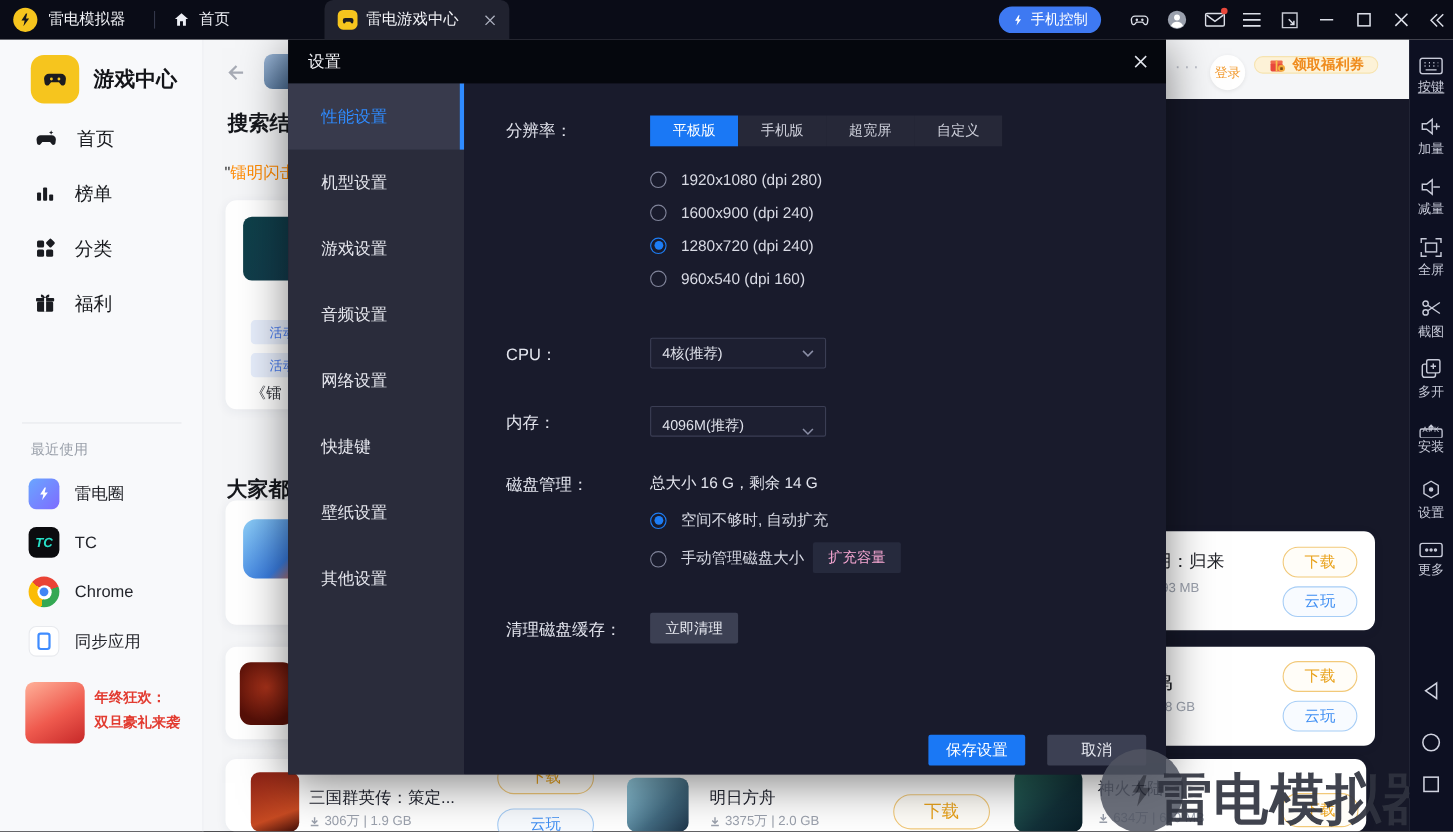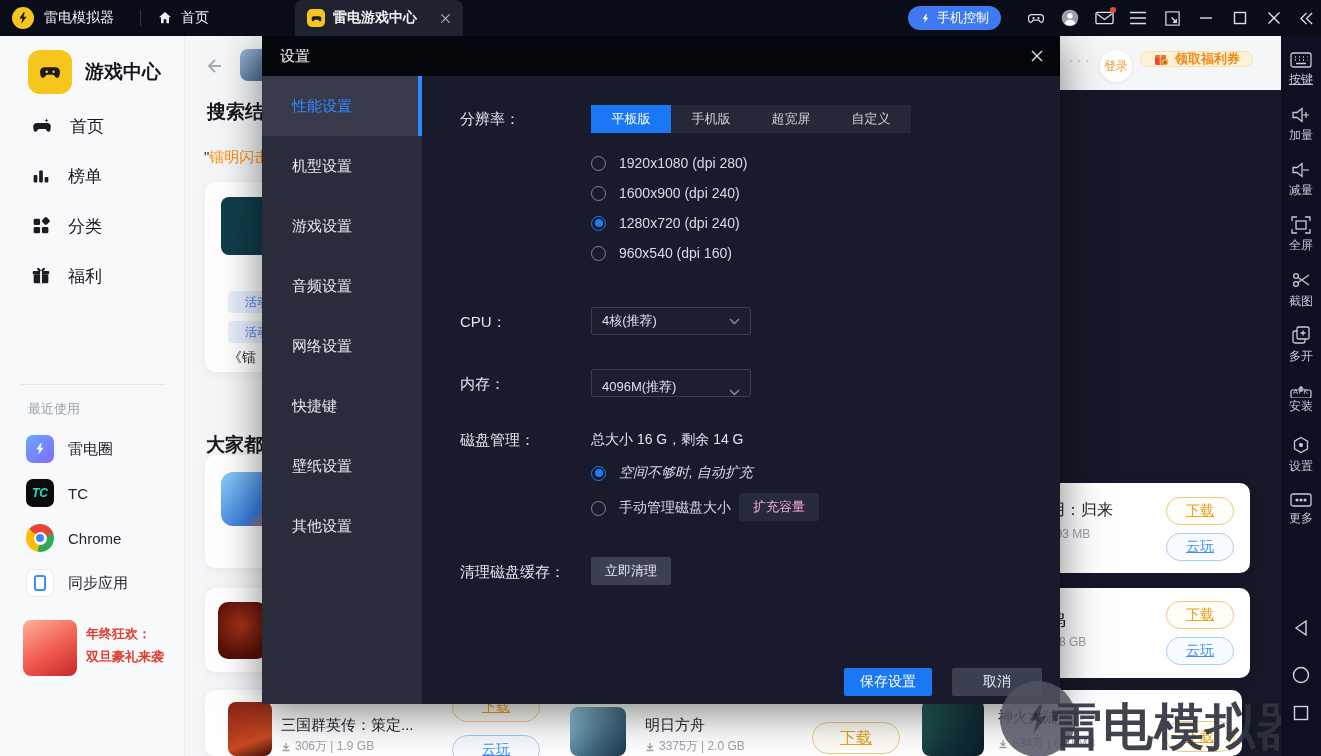--- a/index.html
+++ b/index.html
@@ -7,40 +7,40 @@
   .screen{position:relative;width:1321px;height:756px;background:#f5f6f8;overflow:hidden;}
   .abs{position:absolute;}
   svg{display:block;}
 
   
   .titlebar{position:absolute;left:0;top:0;width:1321px;height:36px;background:#0a0c17;z-index:70;display:flex;align-items:center;}
   .tb-logo{width:22px;height:22px;border-radius:50%;background:#f6c51e;display:flex;align-items:center;justify-content:center;margin-left:12px;}
   .tb-title{color:#f2f3f7;font-size:14px;margin-left:10px;}
   .tb-divider{width:1px;height:16px;background:#33374a;margin-left:26px;}
   .tb-home{display:flex;align-items:center;gap:8px;color:#eceef4;font-size:14px;margin-left:16px;}
-  .tb-tab{position:absolute;left:295px;top:0;width:168px;height:36px;background:#20222f;border-radius:8px 8px 0 0;display:flex;align-items:center;padding:0 12px;gap:8px;color:#f2f3f7;font-size:14px;font-weight:bold;}
+  .tb-tab{position:absolute;left:295px;top:0;width:168px;height:36px;background:#20222f;border-radius:8px 8px 0 0;display:flex;align-items:center;padding:0 12px;gap:8px;color:#f2f3f7;font-size:14px;}
   .tab-badge{width:18px;height:18px;border-radius:5px;background:#f6c51e;display:flex;align-items:center;justify-content:center;flex:none;}
   .tb-right{position:absolute;right:0;top:0;height:36px;display:flex;align-items:center;gap:0;}
   .phone-ctrl{height:24px;padding:0 12px;border-radius:13px;background:#3e79f2;color:#fff;font-size:13px;display:flex;align-items:center;gap:6px;margin-right:18px;}
   .tb-ic{width:34px;height:36px;display:flex;align-items:center;justify-content:center;position:relative;}
 
   
   .lsb{position:absolute;left:0;top:36px;width:185px;height:720px;background:#f8f9fb;border-right:1px solid #ededf1;z-index:10;}
   .brand{position:absolute;left:28px;top:14px;display:flex;align-items:center;gap:13px;}
   .brand-ic{width:44px;height:44px;border-radius:12px;background:#f6c51e;display:flex;align-items:center;justify-content:center;}
   .brand-label{font-size:19px;font-weight:bold;color:#141519;}
   .lsb-item{position:absolute;left:30px;height:40px;display:flex;align-items:center;gap:16px;color:#17191d;font-size:17px;}
   .recent-item{position:absolute;left:26px;height:32px;display:flex;align-items:center;gap:14px;color:#23252b;font-size:15px;}
   .ric{width:28px;height:28px;border-radius:7px;flex:none;display:flex;align-items:center;justify-content:center;}
 
   
   .page-text-dark{color:#16181d;font-weight:bold;font-size:19px;white-space:nowrap;}
   .card{background:#fff;border-radius:10px;box-shadow:0 2px 10px rgba(40,50,90,.06);}
   .badge{width:58px;height:22px;border-radius:4px;background:#e7eefc;color:#4a7df0;font-size:12px;display:flex;align-items:center;justify-content:center;}
-  .pill{border-radius:17px;display:flex;align-items:center;justify-content:center;font-size:14px;background:#fffdf8;text-decoration:underline;}
+  .pill{border-radius:17px;display:flex;align-items:center;justify-content:center;font-size:14px;background:#fffdf8;}
   .pill.dl{border:1px solid #f2c979;color:#e9a21b;}
   .pill.cloud{border:1px solid #a6cdf6;color:#3e8ef3;background:#f8fbff;}
   .g-title{font-size:15px;color:#222530;white-space:nowrap;}
   .g-stats{font-size:12px;color:#9ba1ad;white-space:nowrap;display:flex;align-items:center;gap:4px;}
   .login-circle{width:32px;height:32px;border-radius:50%;background:#fff;box-shadow:0 1px 4px rgba(0,0,0,.08);color:#f29a2e;font-size:12px;display:flex;align-items:center;justify-content:center;}
   .coupon{height:16px;border-radius:15px;background:#fdf2d7;border:1px solid #f6e3b0;color:#ef8b1d;font-size:13px;font-weight:bold;display:flex;align-items:center;gap:6px;padding:0 12px;}
 
   
   .dialog{position:absolute;left:262px;top:36px;width:798px;height:668px;background:#191b2c;z-index:40;box-shadow:0 8px 40px rgba(0,0,0,.5);}
   .dlg-header{position:absolute;left:0;top:0;width:798px;height:40px;background:#05070d;display:flex;align-items:center;justify-content:space-between;padding:0 16px 0 18px;}
@@ -223,21 +223,21 @@
       <div class="dlabel" style="top:299px;">内存：</div>
       <div class="dd" style="top:293px;align-items:flex-end;">
         <span>4096M(推荐)</span>
         <svg width="11" height="7" viewBox="0 0 11 7" fill="none" stroke="#8a8ea6" stroke-width="1.4">
             <path d="M1 1l4.5 4.5L10 1"></path>
           </svg>
       </div>
 
       <div class="dlabel" style="top:355px;">磁盘管理：</div>
       <div style="position:absolute;left:169px;top:355px;font-size:14px;color:#e3e5ee;white-space:nowrap;">总大小 16 G，剩余 14 G</div>
-      <div class="radio-row" style="top:385px;font-style:italic;">
+      <div class="radio-row" style="top:385px;">
           <span class="radio on"></span>
           <span>空间不够时, 自动扩充</span>
         </div>
       <div class="radio-row" style="top:420px;">
           <span class="radio"></span>
           <span>手动管理磁盘大小</span>
         </div>
       <div class="btn btn-disabled" style="position:absolute;left:301px;top:417px;width:80px;height:28px;">扩充容量</div>
 
       <div class="dlabel" style="top:487px;">清理磁盘缓存：</div>

